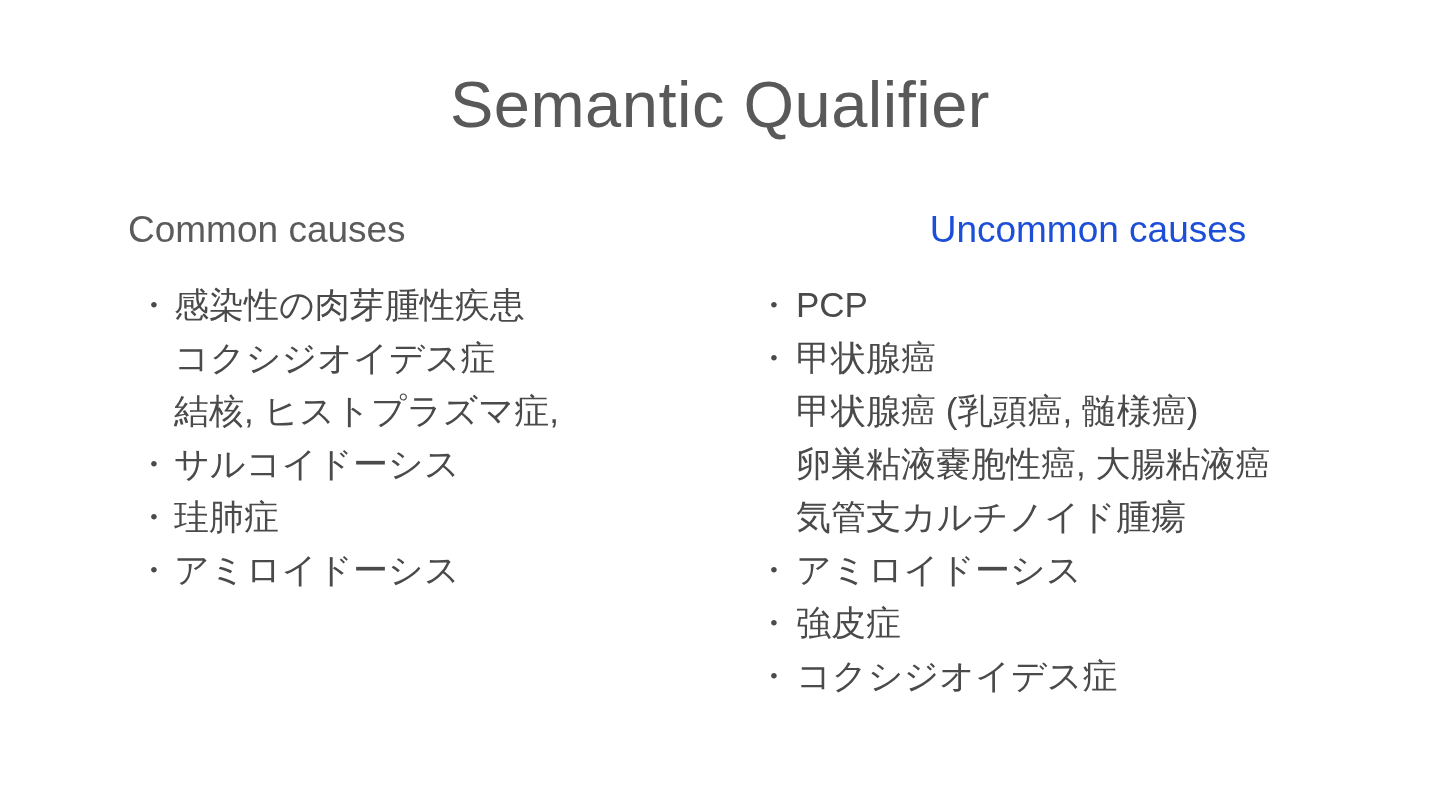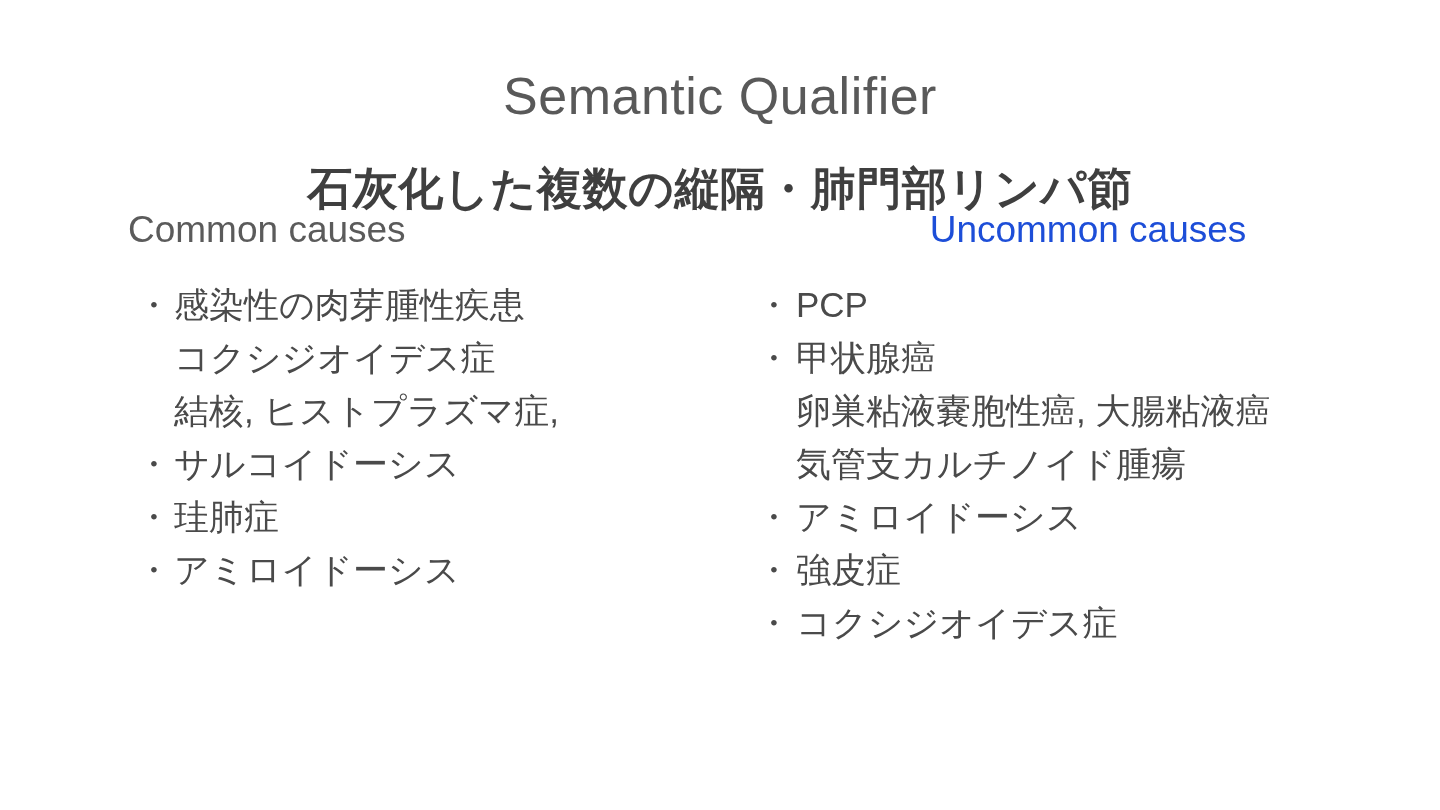--- a/index.html
+++ b/index.html
@@ -18,21 +18,21 @@
     -webkit-font-smoothing: antialiased;
   }
 
   
   .slide-title {
     position: absolute;
     top: 22px;
     left: 0;
     width: 1440px;
     text-align: center;
-    font-size: 52px;
+    font-size: 65px;
     line-height: 78px;
     font-weight: 400;
     color: #595959;
     letter-spacing: 0.5px;
     white-space: nowrap;
   }
 
   
   .slide-subtitle {
     position: absolute;
@@ -107,21 +107,20 @@
   .column.left  .bullet-list { margin-left: 8px; }
   .column.right .bullet-list { margin-left: 8px; }
 </style>
 </head>
 <body>
 
 <div class="slide" style="background: rgb(255, 255, 255);">
 
   <h1 class="slide-title" style="color: rgb(89, 89, 89);">Semantic Qualifier</h1>
 
-  <h2 class="slide-subtitle" style="color: rgb(63, 63, 63);">石灰化した複数の縦隔・肺門部リンパ節</h2>
 
   <div class="columns">
 
     <div class="column left">
       <div class="column-heading" style="color: rgb(91, 91, 91);">Common causes</div>
       <ul class="bullet-list">
           <li class="bullet-item" style="color: rgb(74, 74, 74);">
             <span class="bullet-mark" style="color: rgb(74, 74, 74);">・</span>
             <span class="bullet-main">感染性の肉芽腫性疾患</span>
             <span class="sub-line">コクシジオイデス症</span>
@@ -145,20 +144,21 @@
     <div class="column right">
       <div class="column-heading" style="color: #1d4ed8; text-align: center;">Uncommon causes</div>
       <ul class="bullet-list">
           <li class="bullet-item" style="color: rgb(74, 74, 74);">
             <span class="bullet-mark" style="color: rgb(74, 74, 74);">・</span>
             <span class="bullet-main">PCP</span>
           </li>
           <li class="bullet-item" style="color: rgb(74, 74, 74);">
             <span class="bullet-mark" style="color: rgb(74, 74, 74);">・</span>
             <span class="bullet-main">甲状腺癌</span>
+            <span class="sub-line">甲状腺癌 (乳頭癌, 髄様癌)</span>
             <span class="sub-line">卵巣粘液嚢胞性癌, 大腸粘液癌</span>
             <span class="sub-line">気管支カルチノイド腫瘍</span>
           </li>
           <li class="bullet-item" style="color: rgb(74, 74, 74);">
             <span class="bullet-mark" style="color: rgb(74, 74, 74);">・</span>
             <span class="bullet-main">アミロイドーシス</span>
           </li>
           <li class="bullet-item" style="color: rgb(74, 74, 74);">
             <span class="bullet-mark" style="color: rgb(74, 74, 74);">・</span>
             <span class="bullet-main">強皮症</span>

